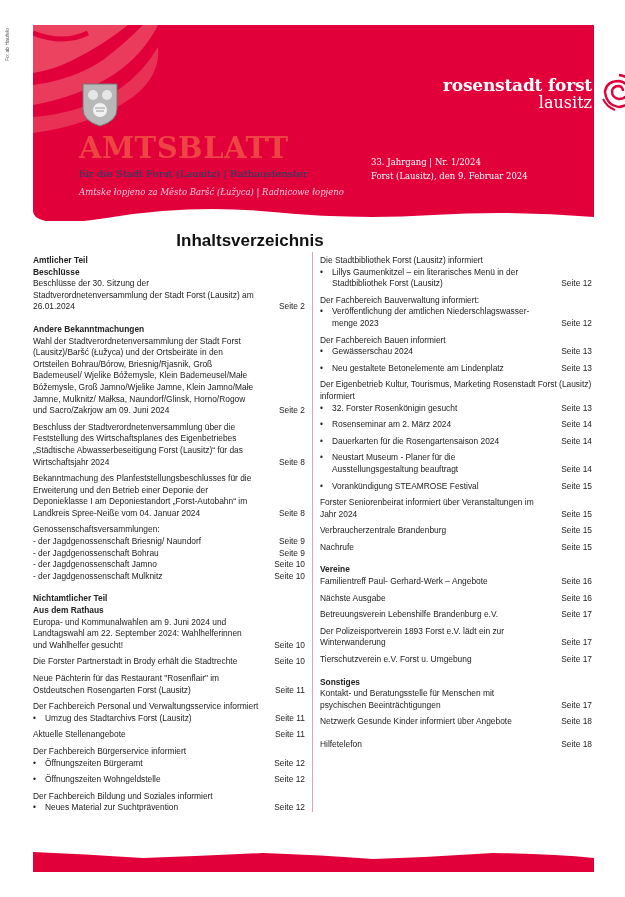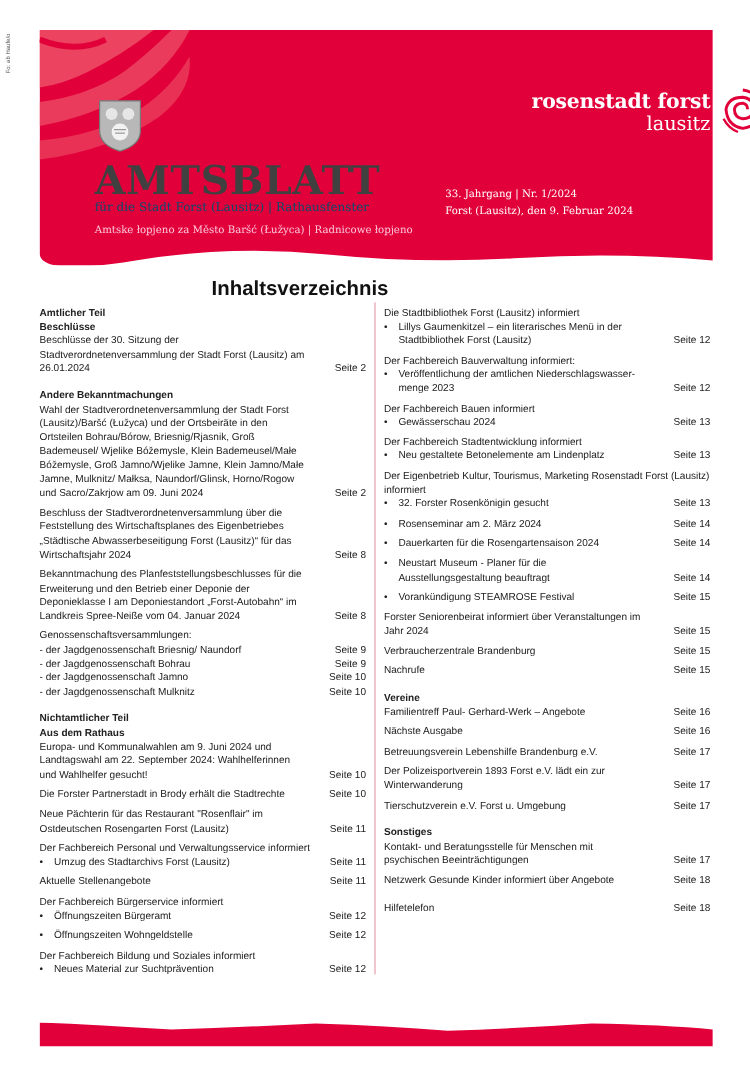--- a/index.html
+++ b/index.html
@@ -7,26 +7,26 @@
          font-family: "Liberation Sans", "DejaVu Sans", sans-serif; color: #222; }
   .photo-credit { position: absolute; left: 4px; top: 28px; font-size: 5px; color: #555;
                   writing-mode: vertical-rl; transform: rotate(180deg); }
   .banner { position: absolute; left: 33px; top: 25px; width: 617px; height: 196px; }
   .banner svg.bg { position: absolute; left: 0; top: 0; }
   .coat { position: absolute; left: 49px; top: 58px; width: 36px; height: 44px; }
   .brand { position: absolute; right: 58px; top: 50px; text-align: right; color: #fff; }
   .brand-name { font-family: "DejaVu Serif", serif; font-weight: bold; font-size: 17px; letter-spacing: -0.2px; }
   .brand-sub { font-family: "DejaVu Serif", serif; font-size: 16px; line-height: 16px; }
   .rose-logo { position: absolute; right: 9px; top: 44px; width: 44px; height: 44px; }
-  .title { position: absolute; left: 46px; top: 106px; color: #404040; font-family: "DejaVu Serif", serif;
-           font-weight: bold; font-size: 33px; letter-spacing: 0.5px; }
+  .title { position: absolute; left: 46px; top: 106px; color: #ef4444; font-family: "DejaVu Serif", serif;
+           font-weight: bold; font-size: 29px; letter-spacing: 0.5px; }
   .subtitle { position: absolute; left: 46px; top: 143px; color: #0c4a6e; font-family: "DejaVu Serif", serif;
               font-size: 10px; }
   .subtitle2 { position: absolute; left: 46px; top: 162px; color: #fde; font-family: "DejaVu Serif", serif;
-               font-size: 8.5px; opacity: 0.9; }
+               font-size: 8.5px; opacity: 0.9; font-style: italic; }
   .issue { position: absolute; left: 338px; top: 130px; color: #fff; font-family: "DejaVu Serif", serif;
            font-size: 8.5px; line-height: 14px; }
   .toc-title { position: absolute; left: 0; width: 500px; top: 231px; text-align: center;
                font-size: 17px; font-weight: bold; color: #111; }
   .divider { position: absolute; left: 312px; top: 252px; width: 1px; height: 560px; background: #e8a0ae; }
   .col { position: absolute; top: 255px; font-size: 8.4px; line-height: 11.6px; color: #222; }
   .col.left { left: 33px; width: 272px; }
   .col.right { left: 320px; width: 272px; }
   .sec-h { font-weight: bold; }
   .entry { position: relative; margin-bottom: 5px; }
@@ -171,21 +171,20 @@
   <div class="group-h">Der Fachbereich Bauverwaltung informiert:</div>
   <div class="entry bul">
     <span class="txt">Veröffentlichung der amtlichen Niederschlagswasser-menge 2023</span>
     <span class="pg">Seite 12</span>
   </div>
   <div class="group-h">Der Fachbereich Bauen informiert</div>
   <div class="entry bul">
     <span class="txt">Gewässerschau 2024</span>
     <span class="pg">Seite 13</span>
   </div>
-  <div class="group-h">Der Fachbereich Stadtentwicklung informiert</div>
   <div class="entry bul">
     <span class="txt">Neu gestaltete Betonelemente am Lindenplatz</span>
     <span class="pg">Seite 13</span>
   </div>
   <div class="group-h">Der Eigenbetrieb Kultur, Tourismus, Marketing Rosenstadt Forst (Lausitz) informiert</div>
   <div class="entry bul">
     <span class="txt">32. Forster Rosenkönigin gesucht</span>
     <span class="pg">Seite 13</span>
   </div>
   <div class="entry bul">

